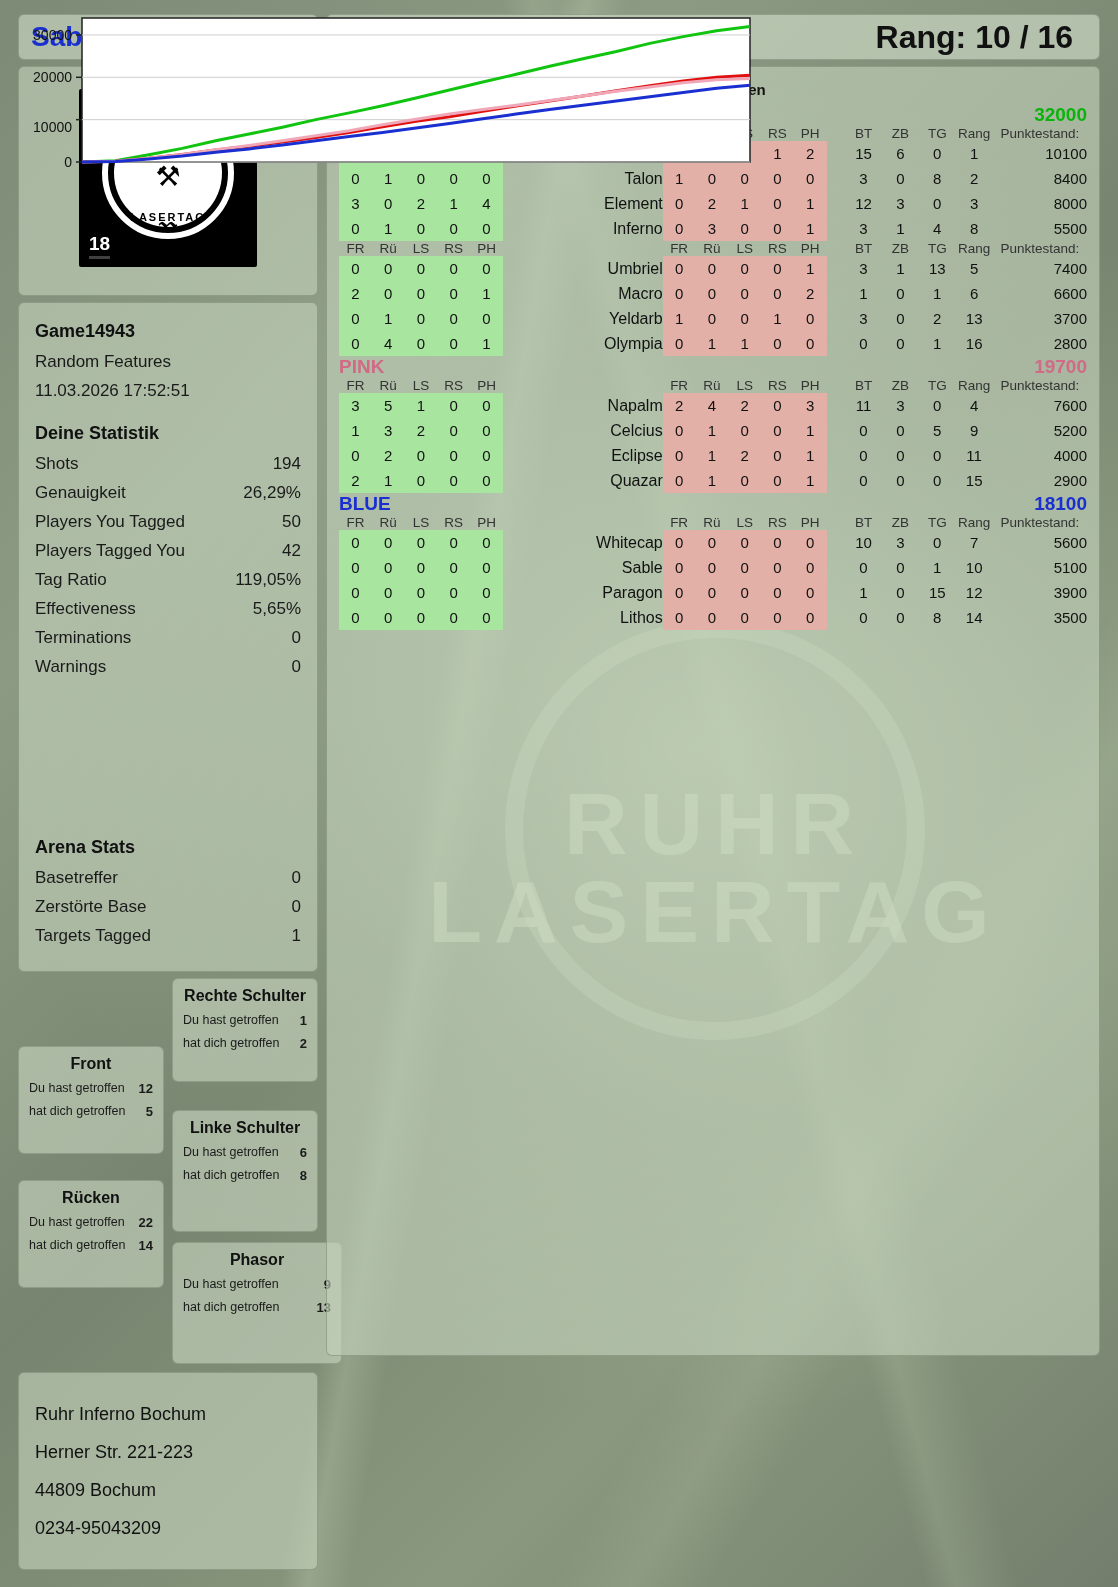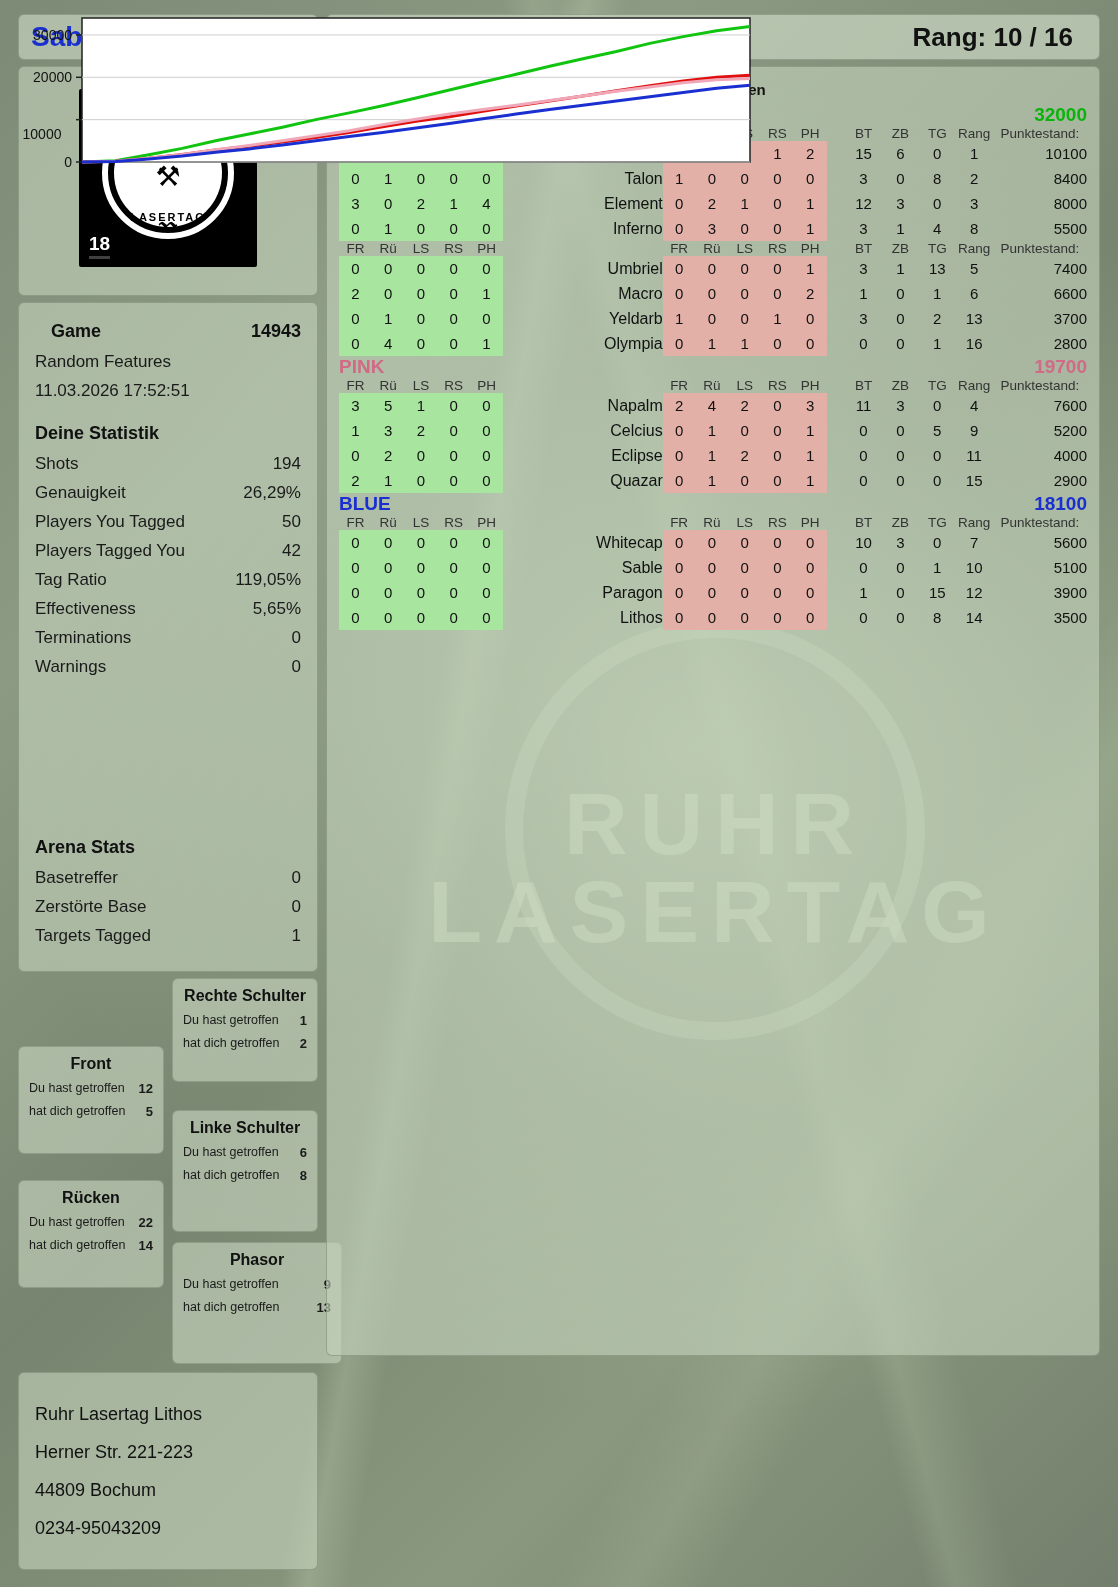--- a/index.html
+++ b/index.html
@@ -56,21 +56,21 @@
   
   #hdr-name { left:18px; top:14px; width:300px; height:46px;
      background:rgba(196,210,188,0.70); border-radius:6px; }
   #hdr-name .nm { color:#1a2fd0; font-size:28px; font-weight:bold; padding:6px 0 0 12px; }
 
   #hdr-main { left:326px; top:14px; width:774px; height:46px;
      background:rgba(200,214,192,0.72); border-radius:6px;
      display:flex; align-items:center; }
   #hdr-main .score { font-size:25px; font-weight:bold; color:#111; margin-left:36px; }
   #hdr-main .team { font-size:25px; font-weight:bold; color:#111; margin-left:40px; }
-  #hdr-main .rank { font-size:26px; font-weight:bold; color:#111; margin-left:auto; margin-right:26px; }
+  #hdr-main .rank { font-size:32px; font-weight:bold; color:#111; margin-left:auto; margin-right:26px; }
 
   
   #logo-panel { left:18px; top:66px; width:300px; height:230px; }
   .logo-box{
     width:178px;height:178px;background:#000;margin:22px auto 0 auto;
     border-radius:2px; position:relative; color:#fff;
   }
   .logo-circle{
     position:absolute; left:50%; top:18px; transform:translateX(-50%);
     width:132px;height:132px;border-radius:50%;
@@ -88,21 +88,21 @@
      font-size:11px; font-weight:bold; letter-spacing:2px; color:#000; }
   .logo-wave{ position:absolute; bottom:32px; left:50%; transform:translateX(-50%);
      font-size:18px; color:#000; }
   .logo-18 { position:absolute; left:10px; bottom:8px; font-size:19px; font-weight:bold;
      color:#ffffff; border-bottom:3px solid #404040; padding-bottom:1px; }
 
   #stats-panel { left:18px; top:302px; width:300px; height:670px; padding:14px 16px; }
   .row { display:flex; justify-content:space-between; font-size:17px; color:#1a1a1a; margin:9px 0; }
   .row .k { }
   .row .v { font-variant-numeric:tabular-nums; }
-  .hrow { display:flex; justify-content:space-between; font-size:18px; font-weight:bold; color:#111; margin:4px 0 10px 16px;gap:40px;}
+  .hrow { display:flex; font-size:18px; font-weight:bold; color:#111; margin:4px 0 10px 0;}
   .plain { font-size:17px; color:#1a1a1a; margin:9px 0; }
   .sechead { font-size:18px; font-weight:bold; color:#111; margin:22px 0 10px 0; }
 
   
   .zone { position:absolute; background:rgba(196,210,188,0.66);
     border:1px solid rgba(120,135,115,0.55); border-radius:6px; padding:6px 10px; }
   .zone .zt { text-align:center; font-size:16px; font-weight:bold; color:#111; margin:2px 0 6px 0;}
   .zone .zr { display:flex; justify-content:space-between; font-size:12.5px; color:#1a1a1a; margin:8px 0; }
   .zone .zr .zv { font-weight:bold; font-size:13px; }
 
@@ -283,21 +283,21 @@
       <span>Du hast getroffen</span>
       <span class="zv">9</span>
     </div>
   <div class="zr">
       <span>hat dich getroffen</span>
       <span class="zv">13</span>
     </div>
 </div>
 
 <div class="panel" id="addr">
-  <div class="line">Ruhr Lasertag Lithos</div>
+  <div class="line">Ruhr Inferno Bochum</div>
   <div class="line">Herner Str. 221-223</div>
   <div class="line">44809 Bochum</div>
   <div class="line">0234-95043209</div>
 </div>
 
 <div class="panel" id="main-panel">
   <div class="colhead">
     <span class="a">Du hast getroffen</span>
     <span class="b">hat dich getroffen</span>
   </div>
@@ -742,14 +742,14 @@
         <line x1="70" y1="109.64705882352942" x2="738" y2="109.64705882352942" stroke="#cfcfcf" stroke-width="1"></line>
         <line x1="64" y1="109.64705882352942" x2="70" y2="109.64705882352942" stroke="#222" stroke-width="1.5"></line>
         <line x1="70" y1="67.29411764705883" x2="738" y2="67.29411764705883" stroke="#cfcfcf" stroke-width="1"></line>
         <line x1="64" y1="67.29411764705883" x2="70" y2="67.29411764705883" stroke="#222" stroke-width="1.5"></line>
         <line x1="70" y1="24.941176470588232" x2="738" y2="24.941176470588232" stroke="#cfcfcf" stroke-width="1"></line>
         <line x1="64" y1="24.941176470588232" x2="70" y2="24.941176470588232" stroke="#222" stroke-width="1.5"></line>
         <path d="M 70.0 152.0 L 103.4 150.7 L 136.8 144.8 L 170.2 138.4 L 203.6 130.8 L 237.0 124.0 L 270.4 117.3 L 303.8 109.6 L 337.2 102.9 L 370.6 95.7 L 404.0 88.0 L 437.4 80.0 L 470.8 72.0 L 504.2 64.3 L 537.6 56.3 L 571.0 48.7 L 604.4 41.5 L 637.8 33.4 L 671.2 26.6 L 704.6 20.7 L 738.0 16.5" fill="none" stroke="#10c410" stroke-width="3"></path>
         <path d="M 70.0 152.0 L 103.4 151.2 L 136.8 148.2 L 170.2 144.4 L 203.6 140.1 L 237.0 136.3 L 270.4 132.1 L 303.8 127.4 L 337.2 122.4 L 370.6 116.8 L 404.0 111.3 L 437.4 106.7 L 470.8 101.2 L 504.2 96.1 L 537.6 91.0 L 571.0 85.9 L 604.4 80.8 L 637.8 75.8 L 671.2 71.1 L 704.6 67.3 L 738.0 65.2" fill="none" stroke="#e01010" stroke-width="3"></path>
         <path d="M 70.0 152.0 L 103.4 151.2 L 136.8 148.2 L 170.2 144.4 L 203.6 139.7 L 237.0 135.5 L 270.4 130.8 L 303.8 125.7 L 337.2 120.7 L 370.6 114.7 L 404.0 109.2 L 437.4 104.1 L 470.8 99.5 L 504.2 95.2 L 537.6 90.6 L 571.0 85.9 L 604.4 81.3 L 637.8 77.0 L 671.2 72.8 L 704.6 69.8 L 738.0 68.6" fill="none" stroke="#f0a8b8" stroke-width="3"></path>
         <path d="M 70.0 152.0 L 103.4 151.4 L 136.8 149.0 L 170.2 146.1 L 203.6 142.3 L 237.0 138.9 L 270.4 135.1 L 303.8 130.8 L 337.2 126.6 L 370.6 122.4 L 404.0 118.1 L 437.4 113.5 L 470.8 108.8 L 504.2 104.1 L 537.6 99.5 L 571.0 95.2 L 604.4 91.0 L 637.8 86.8 L 671.2 82.5 L 704.6 78.3 L 738.0 75.3" fill="none" stroke="#1a2fd0" stroke-width="3"></path>
-      </svg><div class="ylab" style="left:0;width:60px;text-align:right;top:152px;">0</div><div class="ylab" style="left:0;width:60px;text-align:center;top:124px;">10000</div><div class="ylab" style="left:0;width:60px;text-align:right;top:67.29411764705883px;">20000</div><div class="ylab" style="left:0;width:60px;text-align:right;top:24.941176470588232px;">30000</div></div>
+      </svg><div class="ylab" style="left:0;width:60px;text-align:right;top:152px;">0</div><div class="ylab" style="left:0;width:60px;text-align:right;top:117px;">10000</div><div class="ylab" style="left:0;width:60px;text-align:right;top:67.29411764705883px;">20000</div><div class="ylab" style="left:0;width:60px;text-align:right;top:24.941176470588232px;">30000</div></div>
 </div>
 
 </body></html>

